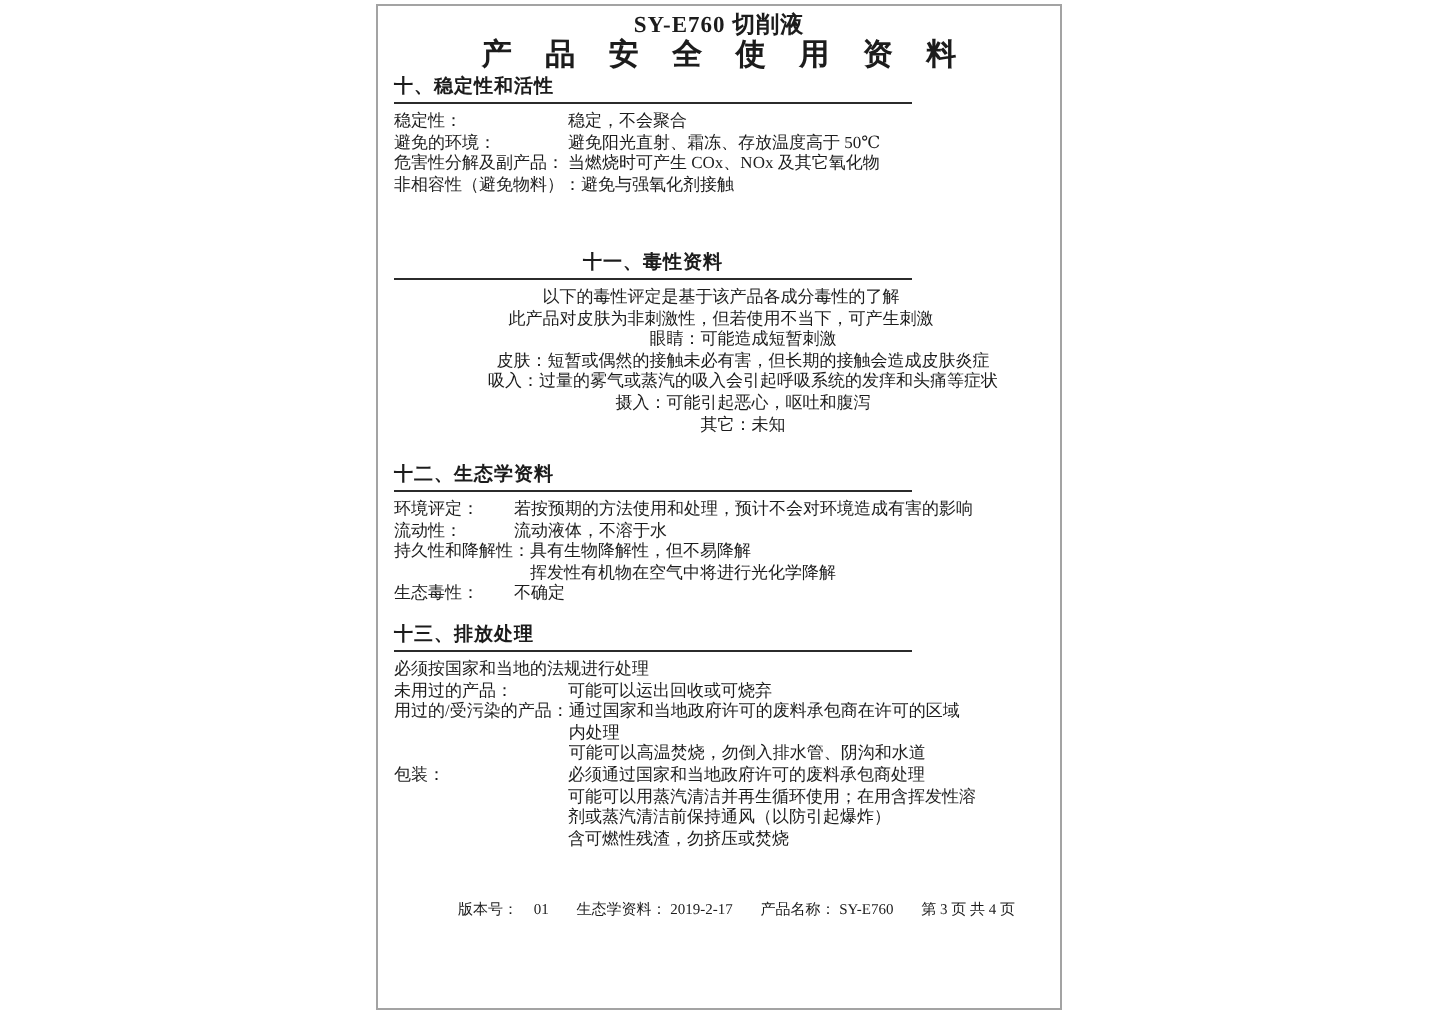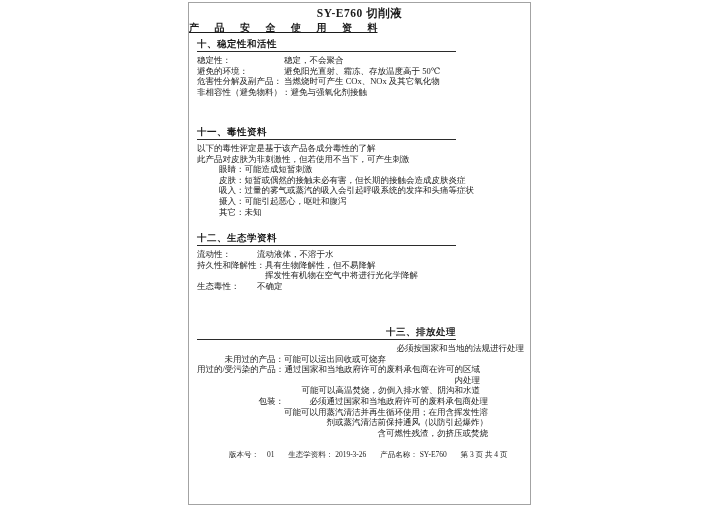--- a/index.html
+++ b/index.html
@@ -36,25 +36,25 @@
     font-weight: bold;
     font-size: 11.5px;
     line-height: 13px;
     letter-spacing: 0.5px;
   }
   .doc-subtitle {
     position: absolute;
     top: 18px;
     left: 0;
     width: 100%;
+    text-align: center;
     font-weight: bold;
-    font-size: 10px;
+    font-size: 15px;
     line-height: 14px;
     word-spacing: 13px;
-    text-decoration: underline;
   }
   .section {
     position: absolute;
     left: 8px;
     width: 327px;
     font-size: 8.5px;
     line-height: 10.6px;
   }
   .sec-heading {
     font-weight: bold;
@@ -66,23 +66,23 @@
     letter-spacing: 0.5px;
   }
   .sec-body { margin-top: 3px; }
   .kv { display: flex; align-items: flex-start; }
   .kv .lbl { flex: 0 0 auto; min-width: 87px; }
   .kv.narrow .lbl { min-width: 60px; }
   .kv .val { white-space: pre-line; }
   .plain { white-space: pre-line; }
   .indent { padding-left: 22px; }
   #sec-stability { top: 36px; }
-  #sec-toxicity  { top: 124px; }
+  #sec-toxicity  { top: 124px; text-align: center; }
   #sec-ecology   { top: 230px; }
-  #sec-disposal  { top: 324px; text-align: right; }
+  #sec-disposal  { top: 310px; }
   .doc-footer {
     position: absolute;
     top: 447px;
     left: 20px;
     width: 310px;
     font-size: 7.5px;
     line-height: 9px;
     white-space: nowrap;
   }
   .doc-footer .f-gap-s { margin-right: 6px; margin-left: 20px; }
@@ -130,20 +130,24 @@
         <div class="plain indent">吸入：过量的雾气或蒸汽的吸入会引起呼吸系统的发痒和头痛等症状</div>
         <div class="plain indent">摄入：可能引起恶心，呕吐和腹泻</div>
         <div class="plain indent">其它：未知</div>
       </div>
     </div>
 
     <div class="section" id="sec-ecology">
       <div class="sec-heading">十二、生态学资料</div>
       <div class="sec-body">
         <div class="kv narrow">
+          <span class="lbl">环境评定：</span>
+          <span class="val">若按预期的方法使用和处理，预计不会对环境造成有害的影响</span>
+        </div>
+        <div class="kv narrow">
           <span class="lbl">流动性：</span>
           <span class="val">流动液体，不溶于水</span>
         </div>
         <div class="kv narrow">
           <span class="lbl">持久性和降解性：</span>
           <span class="val">具有生物降解性，但不易降解
 挥发性有机物在空气中将进行光化学降解</span>
         </div>
         <div class="kv narrow">
           <span class="lbl">生态毒性：</span>
@@ -173,20 +177,20 @@
 剂或蒸汽清洁前保持通风（以防引起爆炸）
 含可燃性残渣，勿挤压或焚烧</span>
         </div>
       </div>
     </div>
 
     <div class="doc-footer">
       <span class="f-gap-s">版本号：</span>
       <span class="f-gap-m">01</span>
       <span>生态学资料：</span>
-      <span class="f-gap-m">2019-3-26</span>
+      <span class="f-gap-m">2019-2-17</span>
       <span>产品名称：</span>
       <span class="f-gap-m">SY-E760</span>
       <span>第 3 页 共 4 页</span>
     </div>
 
   </div>
 </div>
 
 </body></html>

